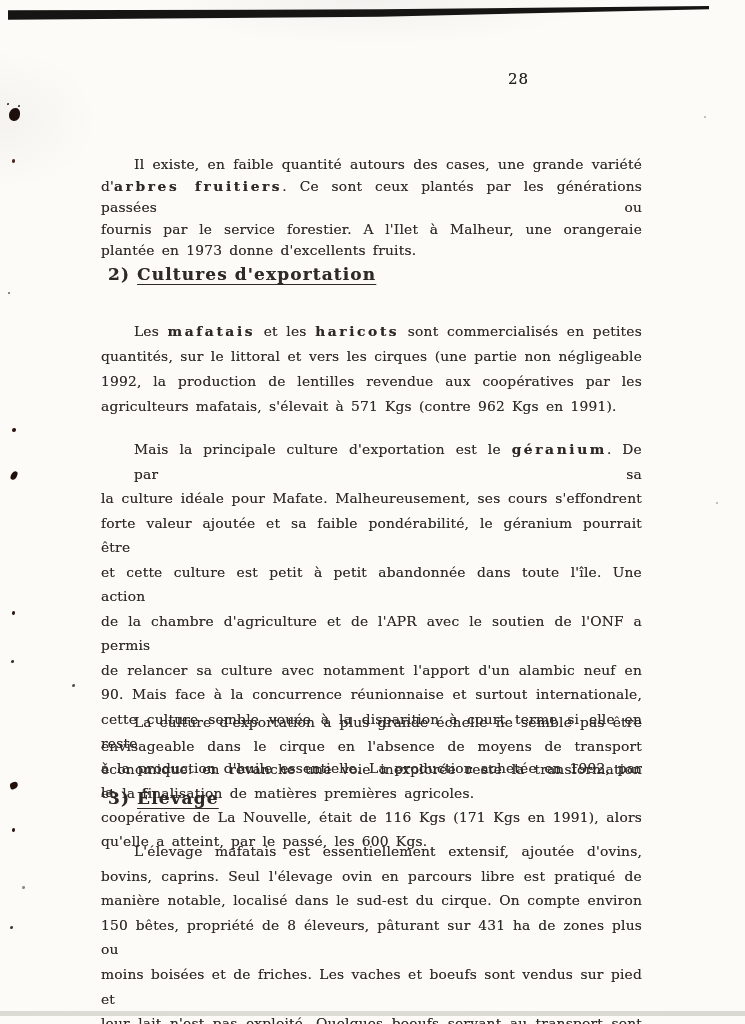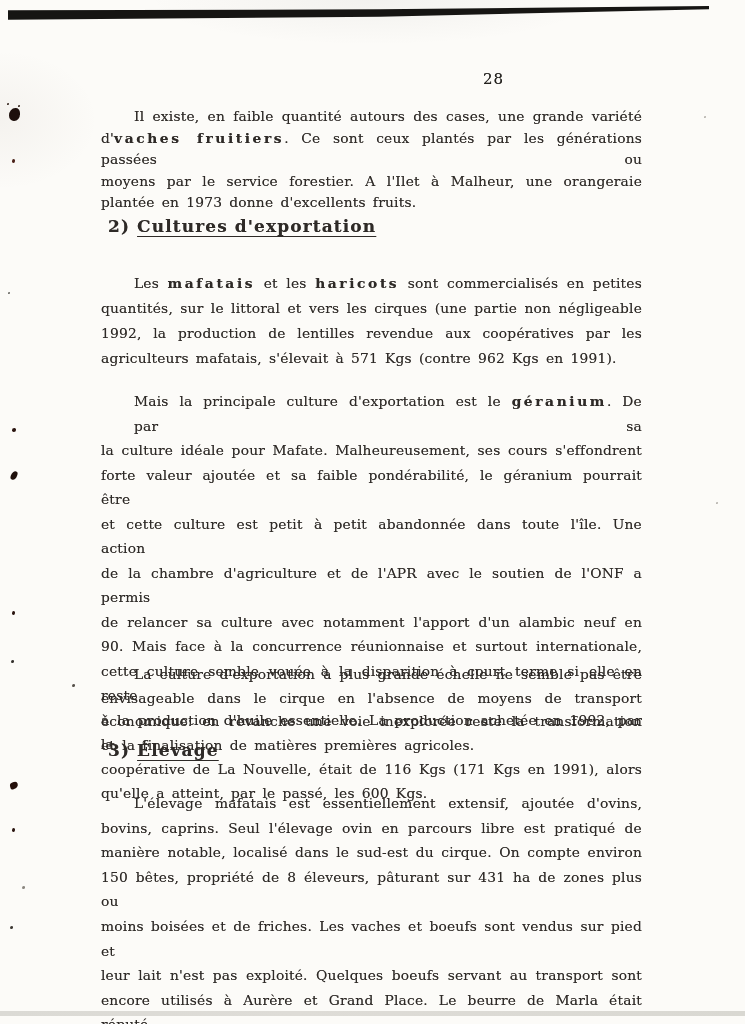--- a/index.html
+++ b/index.html
@@ -7,26 +7,26 @@
     position:relative; width:745px; height:1024px; overflow:hidden;
     background:
       radial-gradient(140px 100px at 0px 120px, rgba(110,85,65,0.05), transparent 70%),
       radial-gradient(300px 60px at 50% 0px, rgba(60,60,60,0.05), transparent 75%),
       #fcfbf8;
     font-family:"DejaVu Serif","Liberation Serif",serif;
     color:#2e2a27;
   }
   .scanbar { position:absolute; top:0; left:0; }
   .pagenum {
-    position:absolute; top:70px; left:483px; font-size:15px;
+    position:absolute; top:70px; left:508px; font-size:15px;
     letter-spacing:1px; color:#23211e;
     text-shadow:0 0 0.5px rgba(35,33,30,0.6);
   }
   .textcol { position:absolute; left:101px; top:0; width:541px; height:100%; }
-  .sec { position:absolute; left:0; right:0; }
+  .sec { position:absolute; left:0; right:0;margin-top:48px; }
   .para { font-size:13.8px; text-shadow:0 0 0.5px rgba(46,42,39,0.55); }
   .line { text-align:justify; text-align-last:justify; word-spacing:2.5px; letter-spacing:0.2px; white-space:normal; }
   .line.last { text-align-last:left; }
   .line.first { padding-left:33px; }
   .run-s { font-weight:bold; letter-spacing:2.6px; }
   .heading {
     font-size:17px; font-weight:bold; letter-spacing:1.1px; padding-left:7px;
     text-shadow:0 0 0.5px rgba(46,42,39,0.5);
   }
   .heading .u { text-decoration:underline; text-underline-offset:4px; text-decoration-thickness:1.4px; }
@@ -49,22 +49,22 @@
 
   <svg class="scanbar" width="745" height="26" viewBox="0 0 745 26">
     <polygon points="8,10.3 380,9.3 709,6.0 709,9.3 380,16.7 8,19.8" fill="#161513"></polygon>
   </svg>
 
   <div class="pagenum">28</div>
 
   <div class="textcol" id="textcol">
       <div class="sec s0 para">
         <div class="line first"><span>Il existe, en faible quantité autours des cases, une grande variété</span></div>
-        <div class="line"><span>d'</span><span class="run-s">vaches fruitiers</span><span>. Ce sont ceux plantés par les générations passées ou</span></div>
-        <div class="line"><span>moyens par le service forestier. A l'Ilet à Malheur, une orangeraie</span></div>
+        <div class="line"><span>d'</span><span class="run-s">arbres fruitiers</span><span>. Ce sont ceux plantés par les générations passées ou</span></div>
+        <div class="line"><span>fournis par le service forestier. A l'Ilet à Malheur, une orangeraie</span></div>
         <div class="line last"><span>plantée en 1973 donne d'excellents fruits.</span></div>
       </div>
       <div class="sec s1 heading"><span>2) </span><span class="u">Cultures d'exportation</span></div>
       <div class="sec s2 para">
         <div class="line first"><span>Les </span><span class="run-s">mafatais</span><span> et les </span><span class="run-s">haricots</span><span> sont commercialisés en petites</span></div>
         <div class="line"><span>quantités, sur le littoral et vers les cirques (une partie non négligeable</span></div>
         <div class="line"><span>1992, la production de lentilles revendue aux coopératives par les</span></div>
         <div class="line last"><span>agriculteurs mafatais, s'élevait à 571 Kgs (contre 962 Kgs en 1991).</span></div>
       </div>
       <div class="sec s3 para">

